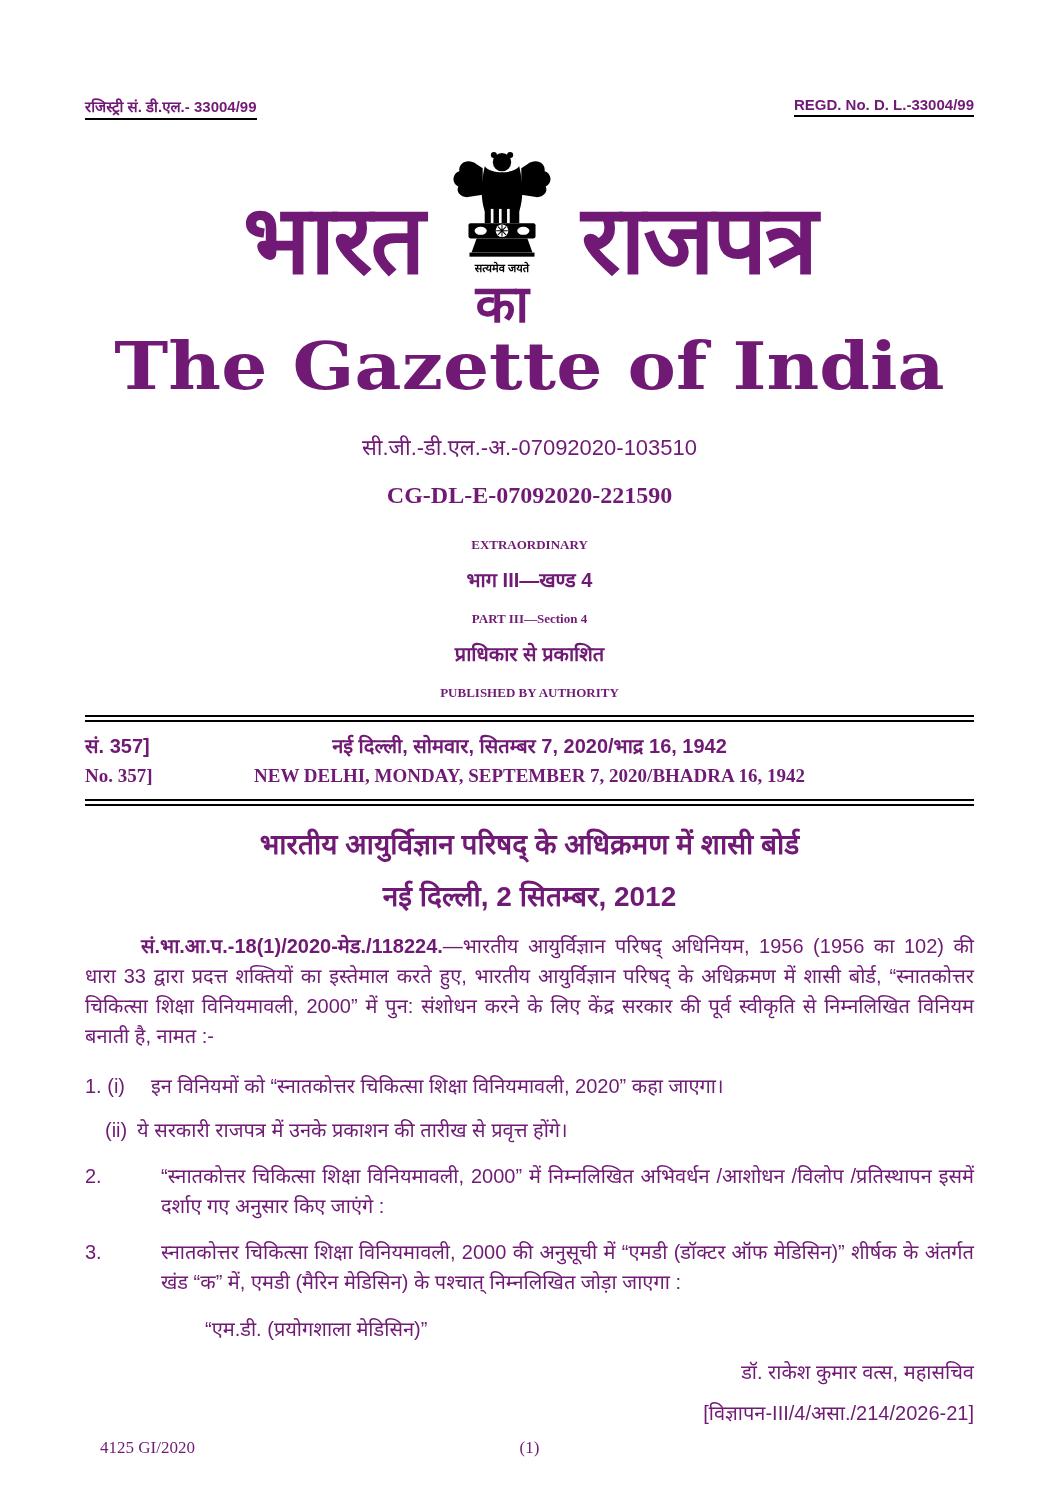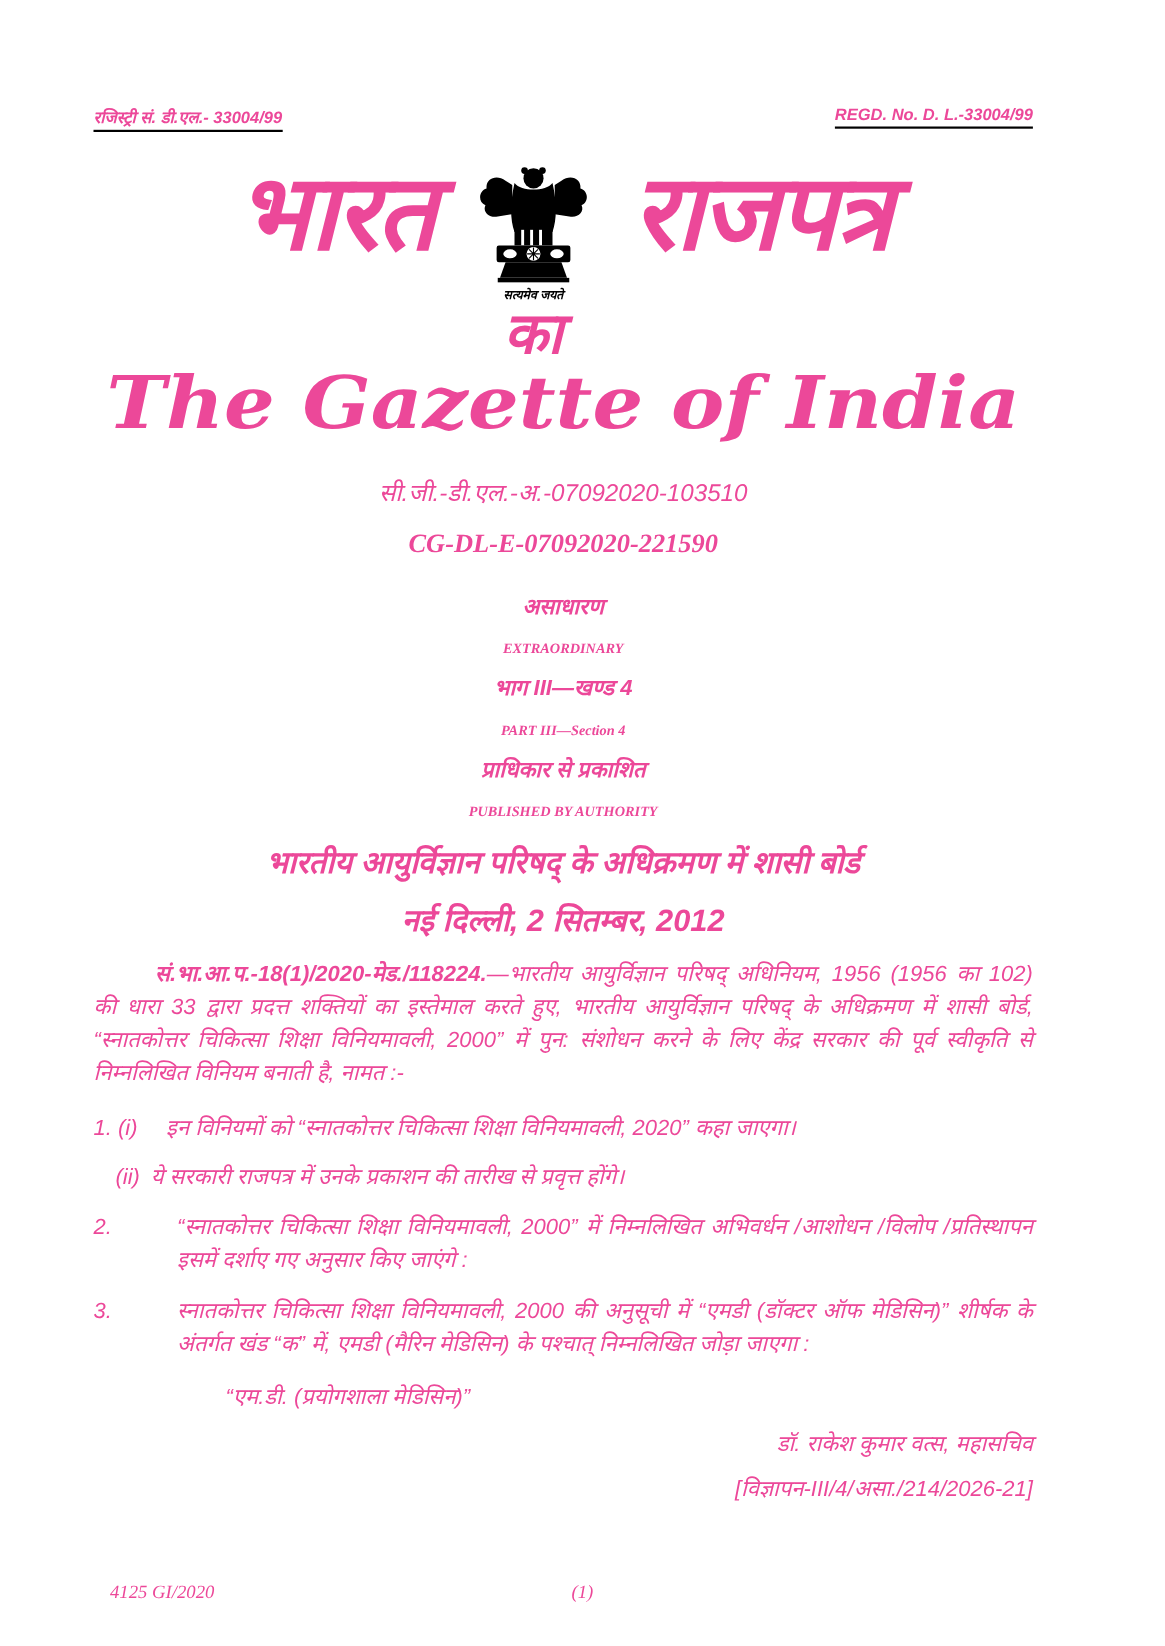--- a/index.html
+++ b/index.html
@@ -1,27 +1,27 @@
 <!DOCTYPE html>
 <html><head>
 <meta charset="utf-8">
 <style>
   html,body { margin:0; padding:0; background:#fff; }
   .page {
-    width:1059px; height:1496px; position:relative; background:#fff; color:#ec4899;
+    width:1059px; height:1496px; position:relative; background:#fff; color:#701a75;
     font-family:"Liberation Sans", sans-serif;
-    box-sizing:border-box; padding:96px 120px 0 85px; overflow:hidden;font-style:italic;
+    box-sizing:border-box; padding:96px 85px 0 85px; overflow:hidden;
   }
   
   .regd-row { display:flex; justify-content:space-between; align-items:flex-start;
     font-size:15px; font-weight:bold; }
   .regd-item { border-bottom:2px solid #000; padding-bottom:2px; }
 
   
-  .masthead { margin-top:30px; display:flex; justify-content:center; align-items:flex-start; gap:28px; }
+  .masthead { margin-top:30px; display:flex; justify-content:center; align-items:center; gap:17px; }
   .mast-word { font-size:96px; font-weight:bold; line-height:0.92; letter-spacing:-2px; }
   .emblem-col { display:flex; flex-direction:column; align-items:center; width:124px; }
   .mast-ka { font-size:52px; font-weight:bold; line-height:1.0; margin-top:0px; }
   .gazette-title {
     text-align:center; font-family:"DejaVu Serif", serif; font-weight:bold;
     font-size:66px; line-height:1.05; margin-top:2px;
     transform:scaleX(1.10); transform-origin:center;
   }
 
   
@@ -120,33 +120,42 @@
   </div>
   <div class="gazette-title">The Gazette of India</div>
 
   <div class="codes">
     <div class="code-hi">सी.जी.-डी.एल.-अ.-07092020-103510</div>
     <div class="code-en">CG-DL-E-07092020-221590</div>
   </div>
 
   <div class="issue-type">
     <div class="it-group">
-      <div class="it-hi">असाधारण</div>
       <div class="it-en">EXTRAORDINARY</div>
     </div>
     <div class="it-group">
       <div class="it-hi">भाग III—खण्ड 4</div>
       <div class="it-en">PART III—Section 4</div>
     </div>
     <div class="it-group">
       <div class="it-hi">प्राधिकार से प्रकाशित</div>
       <div class="it-en">PUBLISHED BY AUTHORITY</div>
     </div>
   </div>
 
+  <div class="issue-bar">
+    <div class="issue-row hi">
+      <span class="issue-no">सं.   357]</span>
+      <span>नई दिल्ली,  सोमवार, सितम्बर 7, 2020/भाद्र 16, 1942</span>
+    </div>
+    <div class="issue-row en">
+      <span class="issue-no">No. 357]</span>
+      <span>NEW DELHI, MONDAY, SEPTEMBER 7, 2020/BHADRA 16, 1942</span>
+    </div>
+  </div>
 
   <div class="notice-titles">
     <div class="t">भारतीय आयुर्विज्ञान परिषद् के अधिक्रमण में शासी बोर्ड</div>
     <div class="t">नई दिल्ली, 2 सितम्बर, 2012</div>
   </div>
 
   <p class="body-para"><strong>सं.भा.आ.प.-18(1)/2020-मेड./118224.</strong><span>—भारतीय आयुर्विज्ञान परिषद् अधिनियम, 1956 (1956 का 102) की धारा 33 द्वारा प्रदत्त शक्तियों का इस्तेमाल करते हुए, भारतीय आयुर्विज्ञान परिषद् के अधिक्रमण में शासी बोर्ड, “स्नातकोत्तर चिकित्सा शिक्षा विनियमावली, 2000” में पुन: संशोधन करने के लिए केंद्र सरकार की पूर्व स्वीकृति से निम्नलिखित विनियम बनाती है, नामत :-</span></p>
 
   <div class="items">
     <div class="item item-1">

